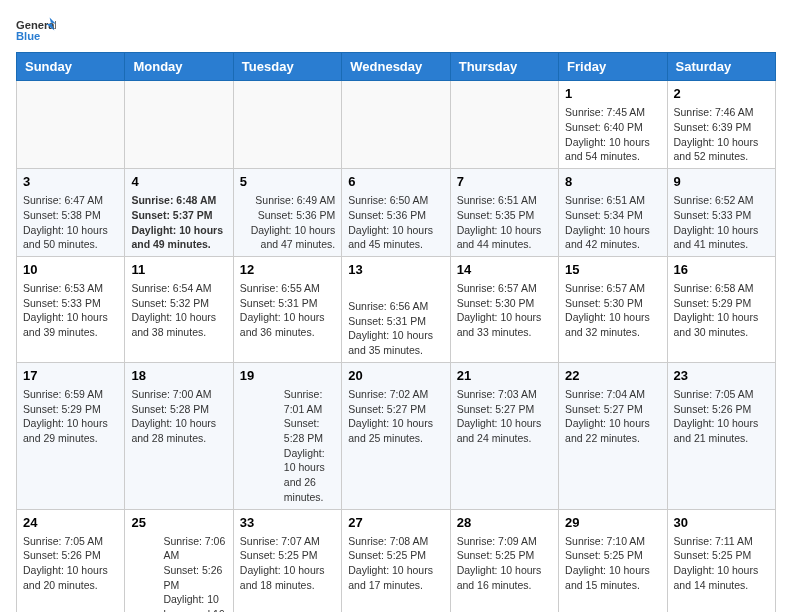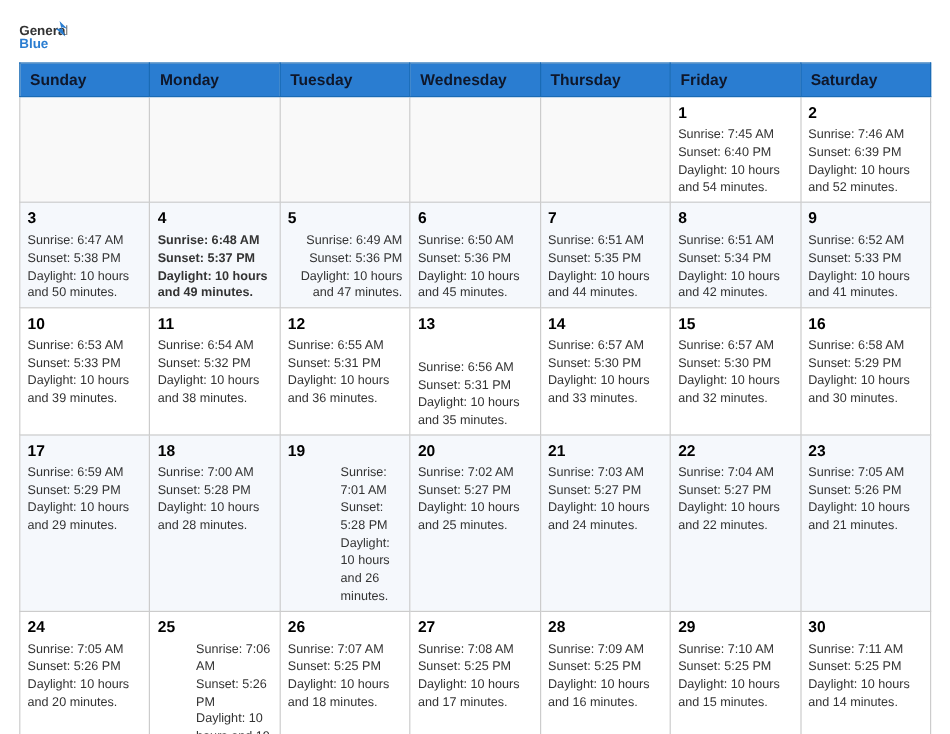--- a/index.html
+++ b/index.html
@@ -37,21 +37,21 @@
       font-size: 15px;
       color: #555;
     }
     .calendar {
       width: 100%;
       border-collapse: collapse;
       border: 1px solid #ccc;
     }
     .calendar th {
       background-color: #2a7dd1;
-      color: #0f172a;
+      color: #ffffff;
       font-size: 13px;
       font-weight: bold;
       padding: 6px 8px;
       text-align: left;
       border: 1px solid #1a6bb5;
     }
     .calendar td {
       border: 1px solid #ccc;
       vertical-align: top;
       padding: 4px 6px;
@@ -264,21 +264,21 @@
 Sunset: 5:26 PM
 Daylight: 10 hours and 20 minutes.</div>
         </td>
         <td>
           <span class="day-num">25</span>
           <div class="day-info" style="white-space: pre-line; margin-left: 32px;">Sunrise: 7:06 AM
 Sunset: 5:26 PM
 Daylight: 10 hours and 19 minutes.</div>
         </td>
         <td>
-          <span class="day-num">26</span>
+          <span class="day-num">33</span>
           <div class="day-info" style="white-space: pre-line;">Sunrise: 7:07 AM
 Sunset: 5:25 PM
 Daylight: 10 hours and 18 minutes.</div>
         </td>
         <td>
           <span class="day-num">27</span>
           <div class="day-info" style="white-space: pre-line;">Sunrise: 7:08 AM
 Sunset: 5:25 PM
 Daylight: 10 hours and 17 minutes.</div>
         </td>

